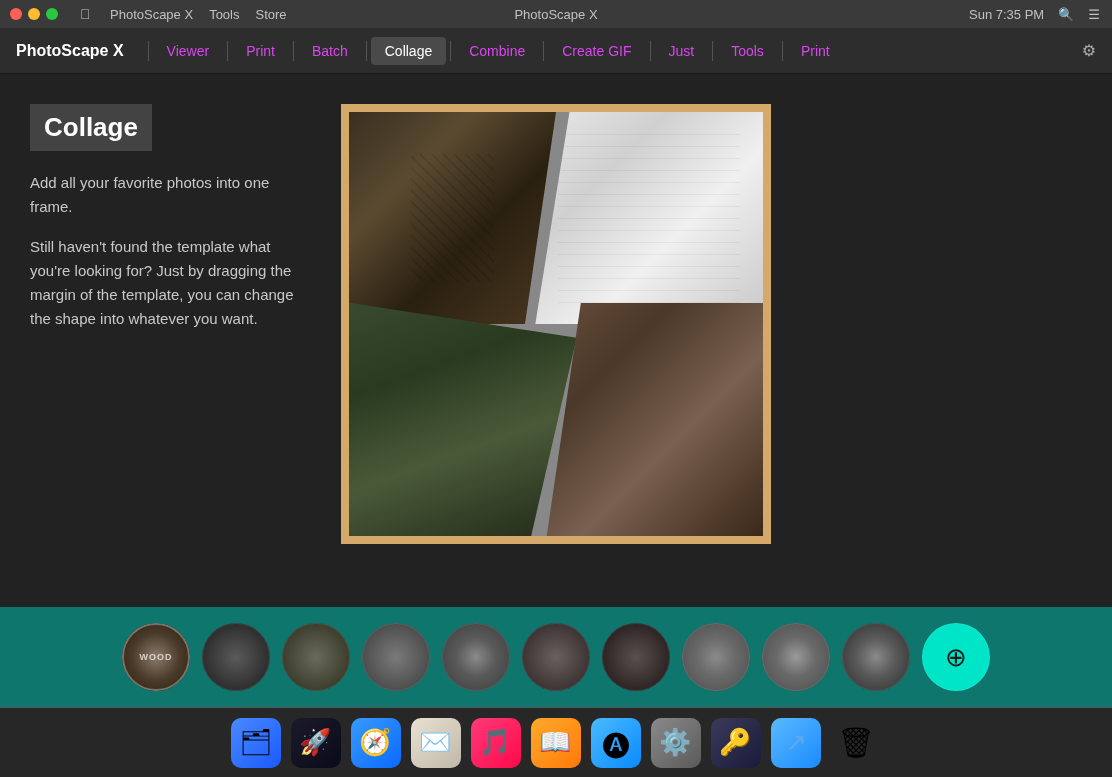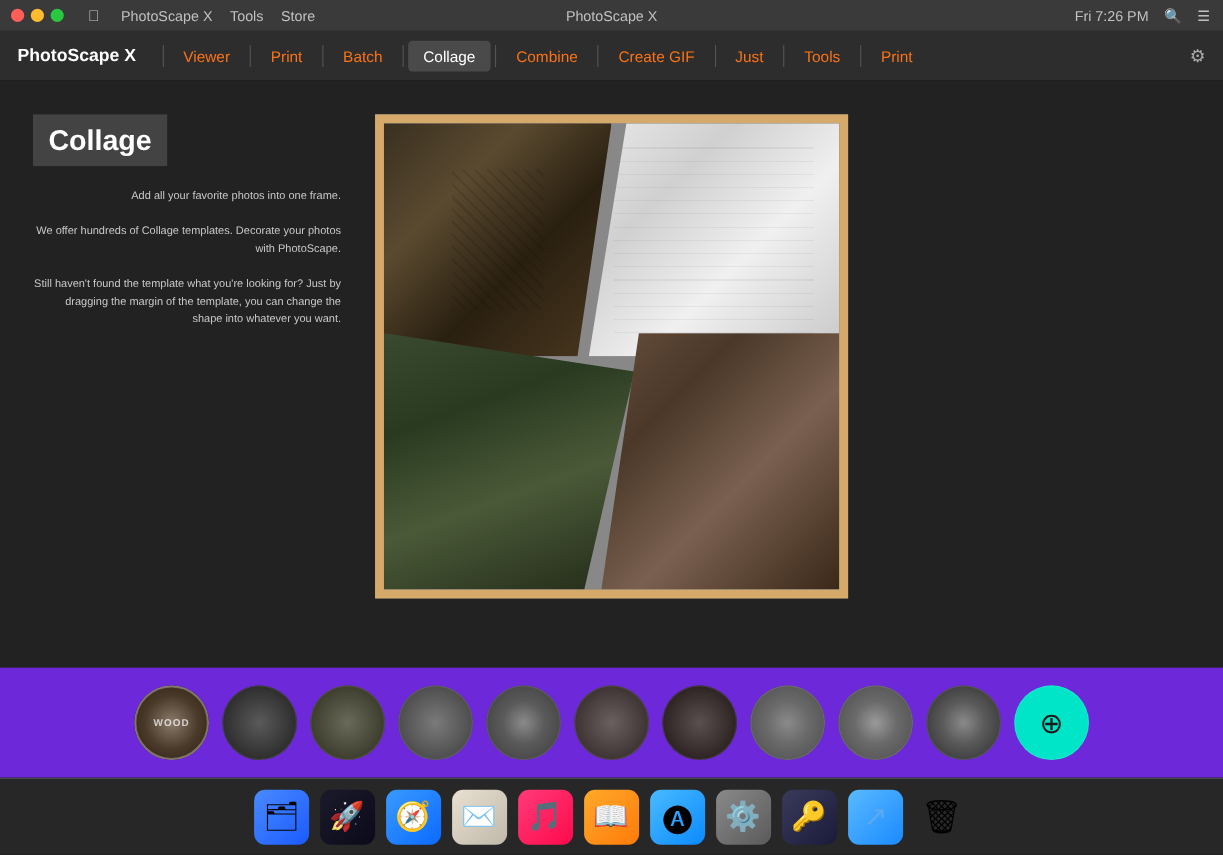--- a/index.html
+++ b/index.html
@@ -85,21 +85,21 @@
       margin-right: 20px;
       white-space: nowrap;
     }
     .nav-separator {
       width: 1px;
       height: 20px;
       background: #555;
       margin: 0 4px;
     }
     .nav-item {
-      color: #f97316;
+      color: #d946ef;
       font-size: 14px;
       padding: 6px 14px;
       cursor: pointer;
       border-radius: 4px;
       white-space: nowrap;
     }
     .nav-item.active {
       color: #ffffff;
       background: #4a4a4a;
     }
@@ -143,25 +143,24 @@
     .left-panel h2 {
       font-size: 26px;
       font-weight: 600;
       color: #ffffff;
       background: rgba(100,100,100,0.5);
       padding: 8px 14px;
       margin-bottom: 20px;
       display: inline-block;
     }
     .left-panel p {
-      font-size: 10px;
+      font-size: 15px;
       line-height: 1.6;
       margin-bottom: 16px;
       color: #c8c8c8;
-      text-align: right;
     }
 
     
     .collage-frame {
       width: 430px;
       height: 440px;
       border: 8px solid #d4a96a;
       position: relative;
       overflow: hidden;
       background: #888;
@@ -215,21 +214,21 @@
       position: absolute;
       top: 10%; left: 10%;
       width: 80%; height: 80%;
       background: repeating-linear-gradient(0deg, rgba(0,0,0,0.05) 0px, rgba(0,0,0,0.05) 1px, transparent 1px, transparent 12px);
     }
 
     
     .thumbnails-strip {
       height: 100px;
       width: 100%;
-      background: #6d28d9;
+      background: #0f766e;
       display: flex;
       align-items: center;
       justify-content: center;
       gap: 12px;
       padding: 10px 20px;
       flex-shrink: 0;
     }
     .thumb {
       width: 68px;
       height: 68px;
@@ -328,21 +327,21 @@
     <div class="traffic-light tl-maximize"></div>
   </div>
   <div class="titlebar-apple"></div>
   <div class="titlebar-menu">
     <span>PhotoScape X</span>
     <span>Tools</span>
     <span>Store</span>
   </div>
   <span class="titlebar-title">PhotoScape X</span>
   <div class="titlebar-right">
-    <span>Fri 7:26 PM</span>
+    <span>Sun 7:35 PM</span>
     <span>🔍</span>
     <span>☰</span>
   </div>
 </div>
 
 <div class="navbar">
   <span class="nav-brand">PhotoScape X</span>
   <div class="nav-separator"></div>
   <div class="nav-item">Viewer</div>
   <div class="nav-separator"></div>
@@ -363,21 +362,20 @@
   <div class="nav-item">Print</div>
   <div class="nav-gear">⚙</div>
 </div>
 
 <div class="main-content">
   <div class="collage-area">
 
     <div class="left-panel">
       <h2>Collage</h2>
       <p>Add all your favorite photos into one frame.</p>
-      <p>We offer hundreds of Collage templates. Decorate your photos with PhotoScape.</p>
       <p>Still haven't found the template what you're looking for? Just by dragging the margin of the template, you can change the shape into whatever you want.</p>
     </div>
 
     <div class="collage-frame">
       <div class="quad quad-tl"></div>
       <div class="quad quad-tr"></div>
       <div class="quad quad-bl"></div>
       <div class="quad quad-br"></div>
     </div>
 

